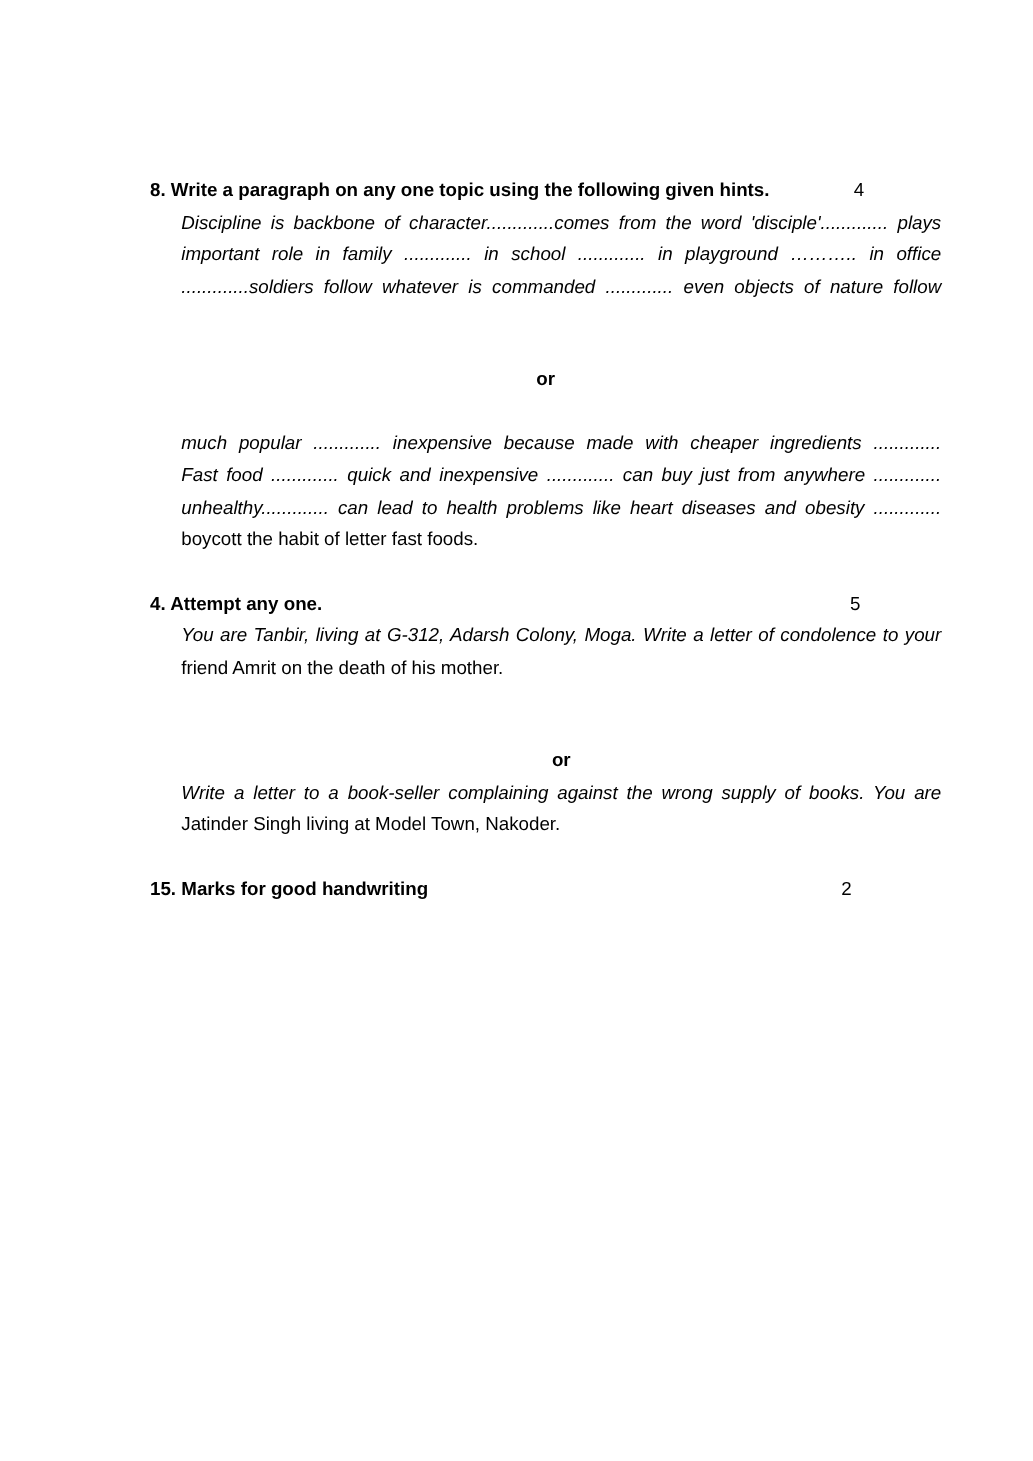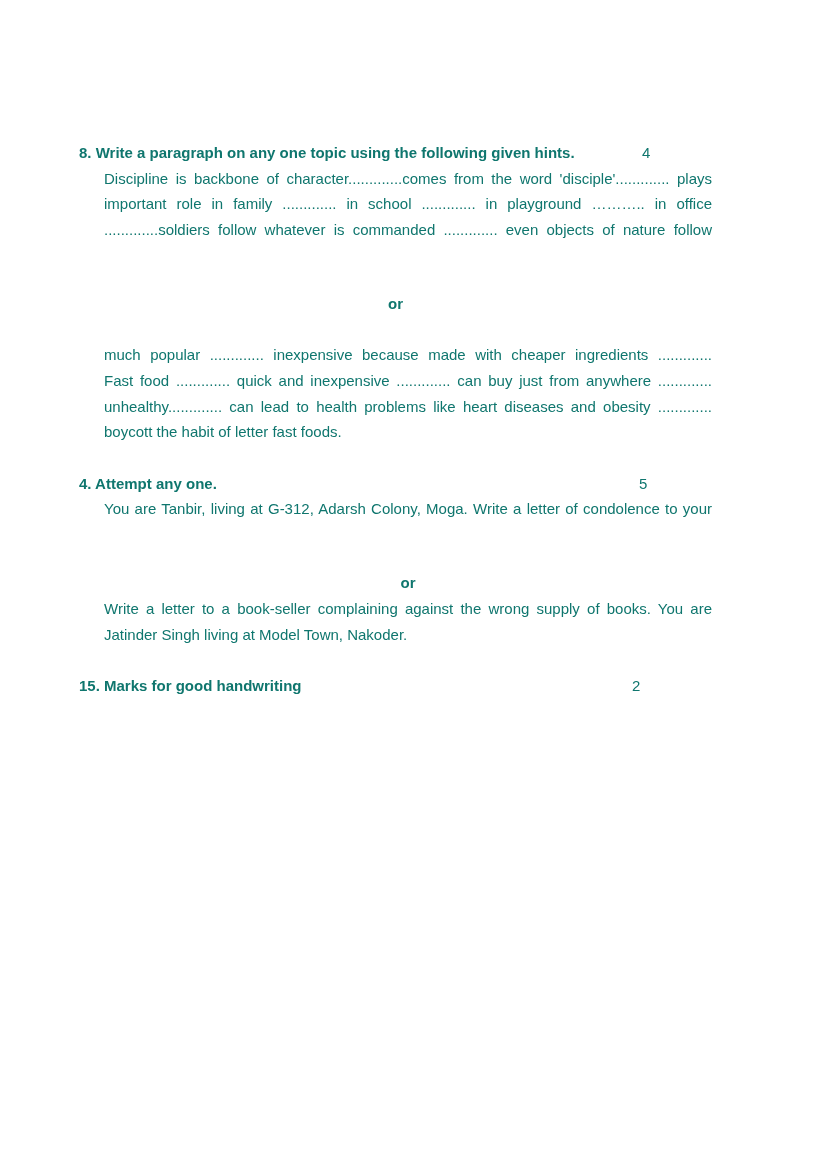--- a/index.html
+++ b/index.html
@@ -2,43 +2,43 @@
 <html><head>
 <meta charset="utf-8">
 <style>
   html, body { margin: 0; padding: 0; background: #ffffff; }
   .page {
     position: relative;
     width: 826px;
     height: 1169px;
     background: #ffffff;
     box-sizing: border-box;
-    padding: 140px 96px 0 79px;
+    padding: 140px 96px 0 120px;
     font-family: "Liberation Sans", sans-serif;
     font-size: 15px;
-    color: #0f766e;
+    color: #000000;
     overflow: hidden;
   }
   .q-heading {
     position: relative;
     font-weight: bold;
     line-height: 25.7px;
     white-space: nowrap;
   }
   .q-marks {
     position: absolute;
     top: 0;
     font-weight: normal;
   }
   .m8  { left: 563px; }
   .m9  { left: 560px; }
   .m10 { left: 553px; }
   .para { margin-left: 25px; width: 608px; }
   .line { line-height: 25.7px; }
-  .just { text-align: justify; text-align-last: justify; }
+  .just { text-align: justify; text-align-last: justify; font-style: italic; }
   .or-line {
     font-weight: bold;
     text-align: center;
     line-height: 25.7px;
     margin-top: 48px;
   }
   .or-full { width: 633px; }
   .or-col  { margin-left: 25px; width: 608px; }
   .spacer { height: 25.7px; }
 </style>
@@ -71,20 +71,21 @@
 
   <div class="spacer"></div>
 
   <div class="q-heading">
     <span>4. Attempt any one.</span>
     <span class="q-marks m9">5</span>
   </div>
 
   <div class="para">
     <div class="line just">You are Tanbir, living at G-312, Adarsh Colony, Moga. Write a letter of condolence to your</div>
+    <div class="line">friend Amrit on the death of his mother.</div>
   </div>
 
   <div class="or-line or-col">or</div>
 
   <div class="para">
     <div class="line just">Write a letter to a book-seller complaining against the wrong supply of books. You are</div>
     <div class="line">Jatinder Singh living at Model Town, Nakoder.</div>
   </div>
 
   <div class="spacer"></div>

